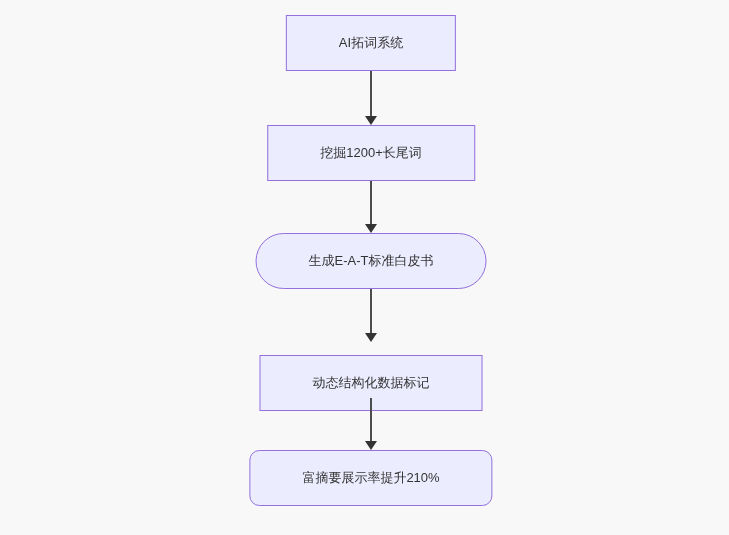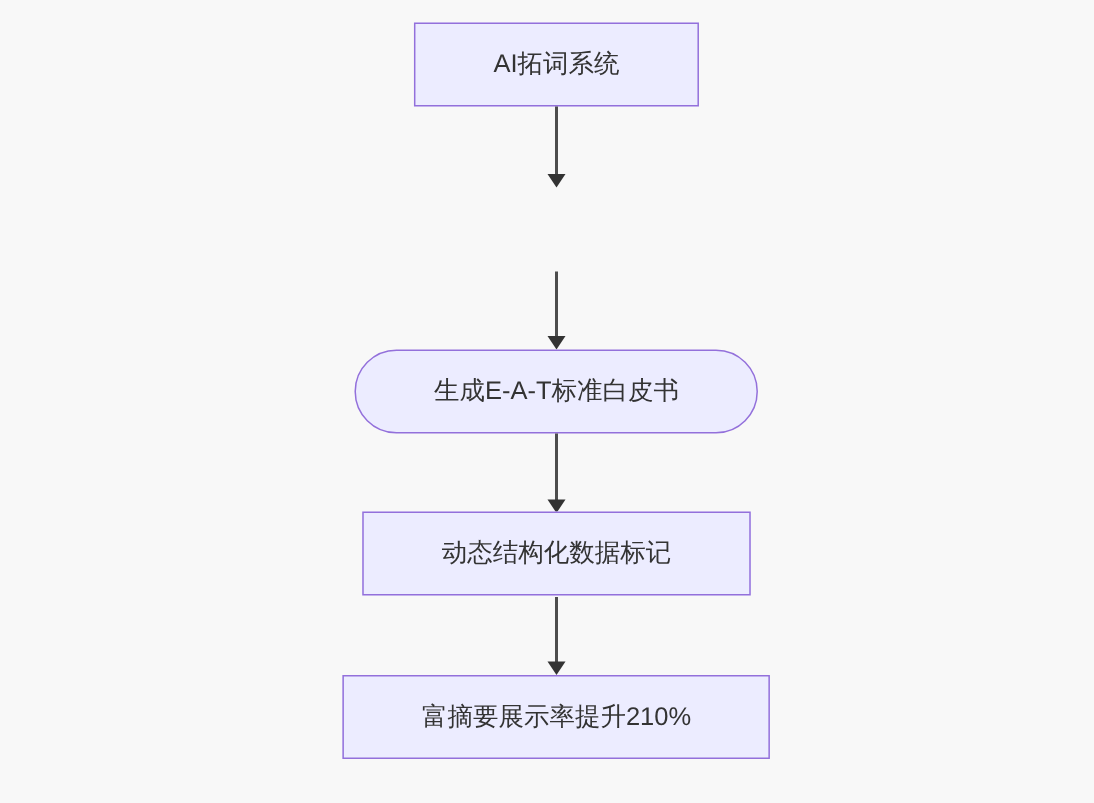--- a/index.html
+++ b/index.html
@@ -23,29 +23,29 @@
     box-sizing: border-box;
     height: 56px;
     padding: 0 52px;
     display: flex;
     align-items: center;
     justify-content: center;
     white-space: nowrap;
     background: #ECECFF;
     border: 1px solid #9370DB;
     color: #333333;
-    font-size: 17px;
+    font-size: 13px;
     line-height: 20px;
     text-align: center;
   }
   .n1 { top: 15px;  }
   .n2 { top: 125px; }
   .n3 { top: 233px; border-radius: 28px; }
-  .n4 { top: 341px; }
-  .n5 { top: 450px; }
+  .n4 { top: 355px; }
+  .n5 { top: 450px; border-radius: 10px; }
 
   
   .edge {
     position: absolute;
     left: 371px;
     transform: translateX(-50%);
     width: 14px;
   }
   .e1 { top: 71px;  height: 54px; }
   .e2 { top: 181px; height: 52px; }
@@ -79,20 +79,23 @@
 
   <div class="node n1">
     <span>AI拓词系统</span>
   </div>
 
   <div class="edge e1">
     <div class="line"></div>
     <div class="head"></div>
   </div>
 
+  <div class="node n2">
+    <span>挖掘1200+长尾词</span>
+  </div>
 
   <div class="edge e2">
     <div class="line"></div>
     <div class="head"></div>
   </div>
 
   <div class="node n3">
     <span>生成E-A-T标准白皮书</span>
   </div>
 

